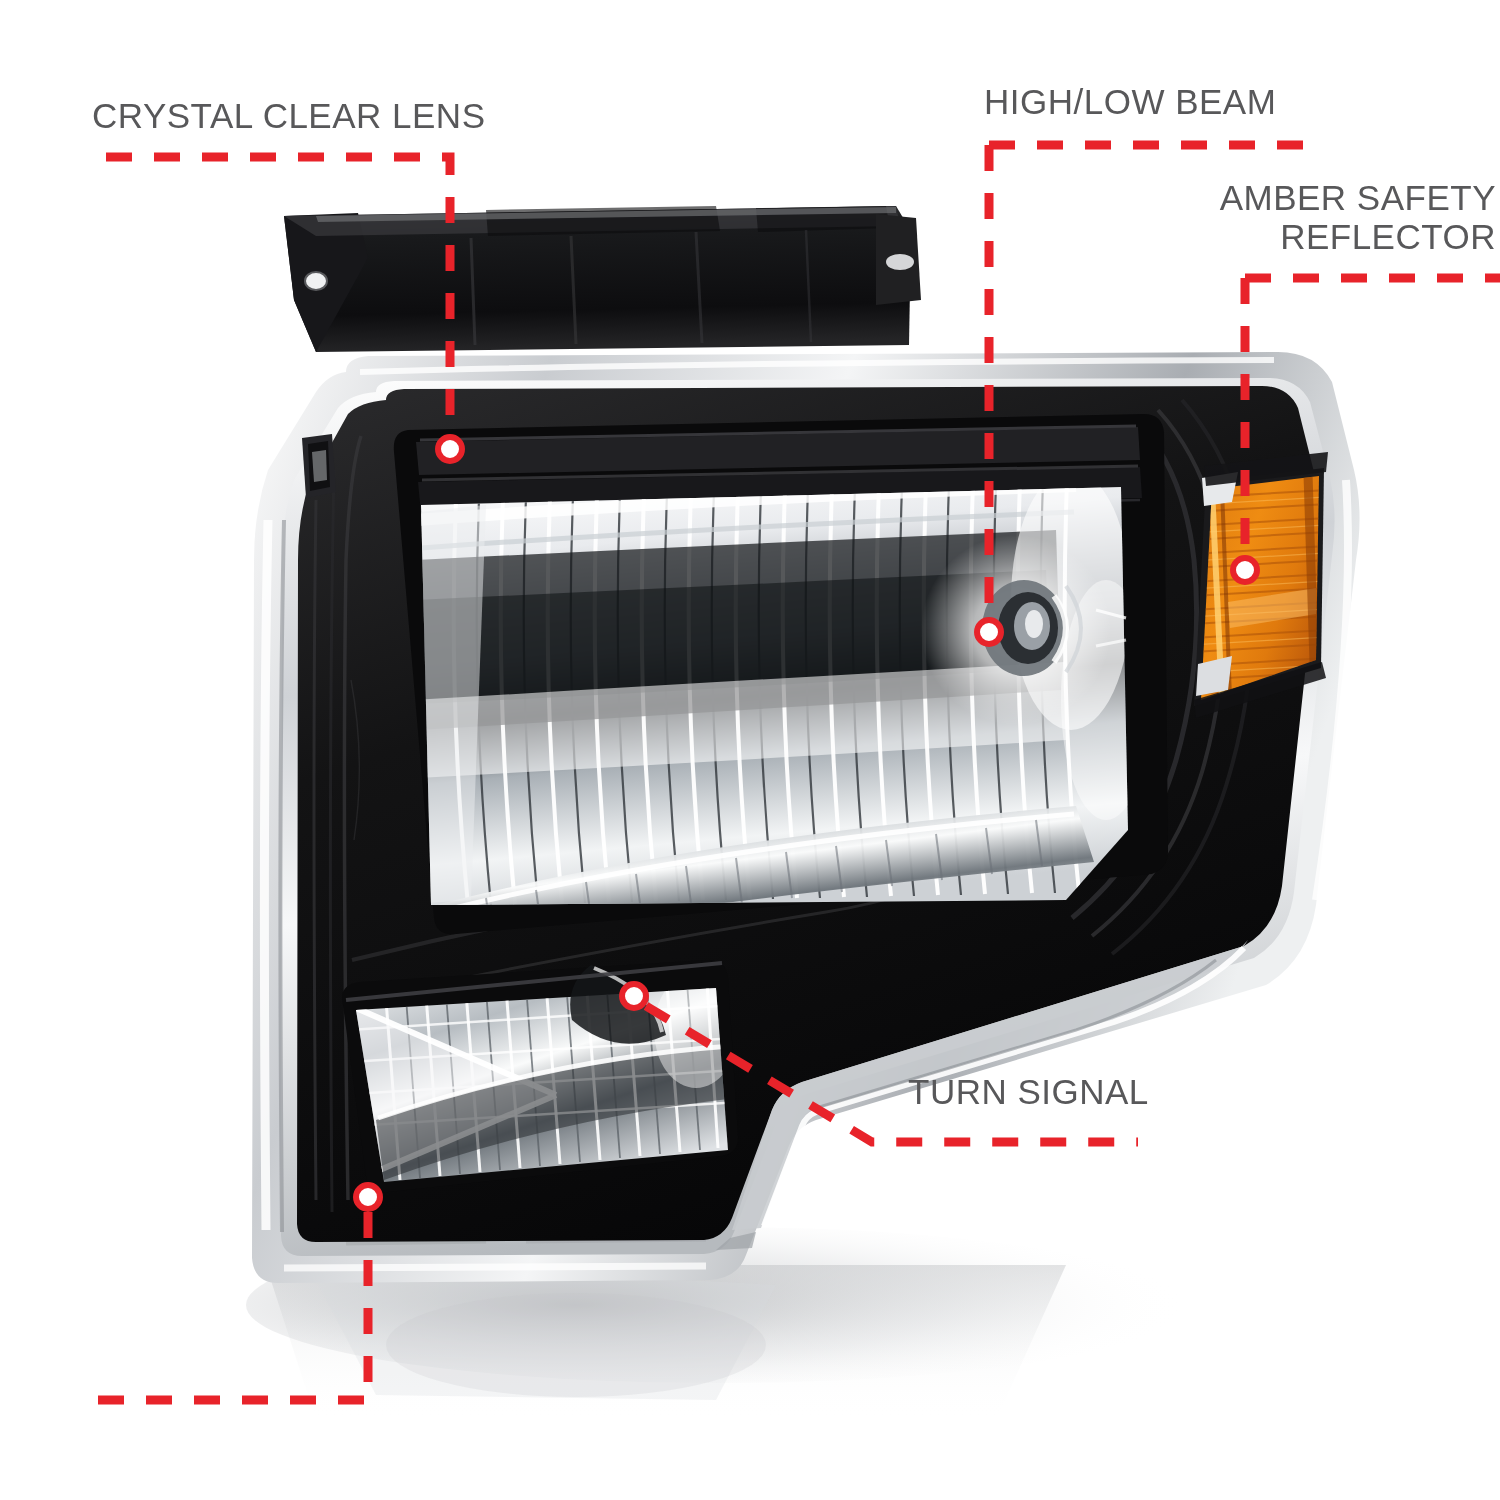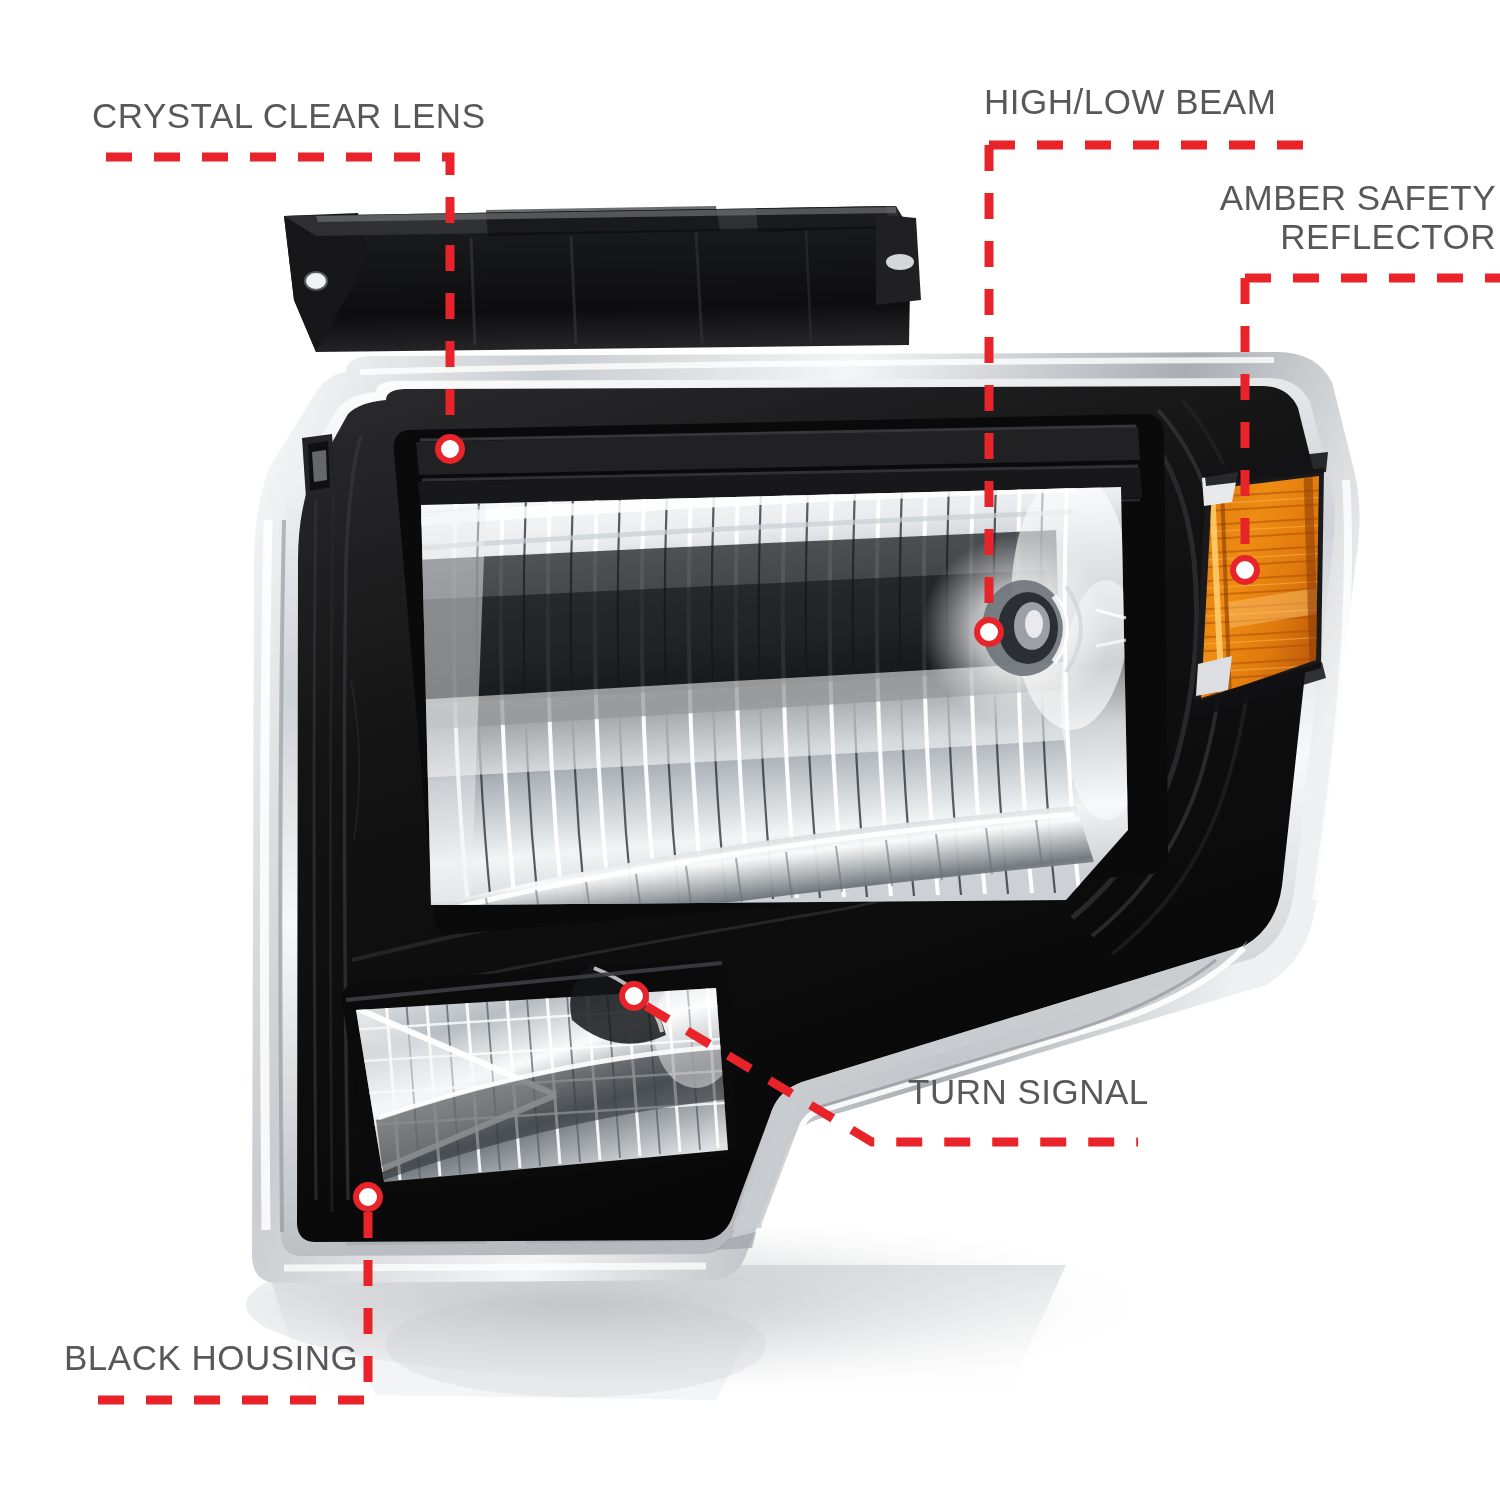--- a/index.html
+++ b/index.html
@@ -437,15 +437,14 @@
 
   <div class="callout c-crystal">CRYSTAL CLEAR LENS</div>
 
   <div class="callout c-beam">HIGH/LOW BEAM</div>
 
   <div class="callout c-amber">AMBER SAFETY
 REFLECTOR</div>
 
   <div class="callout c-turn">TURN SIGNAL</div>
 
-  <div class="callout c-black">BLACK HOUSING</div>
 
 </div>
 
 </body></html>

